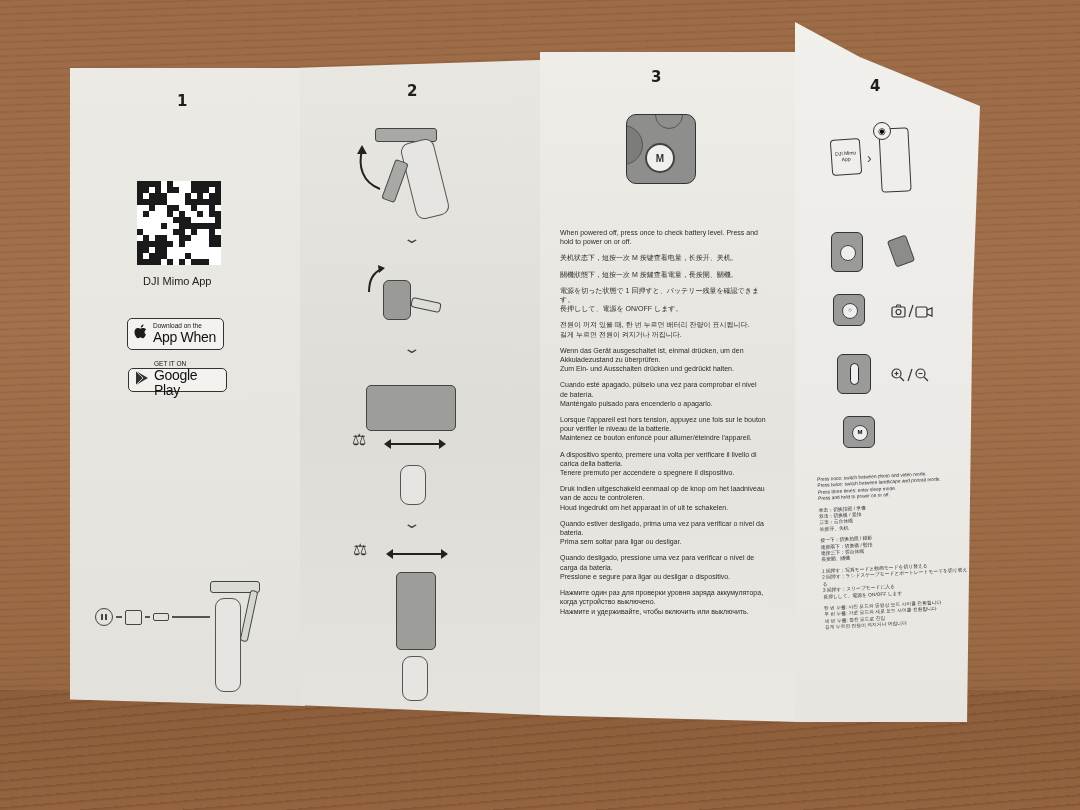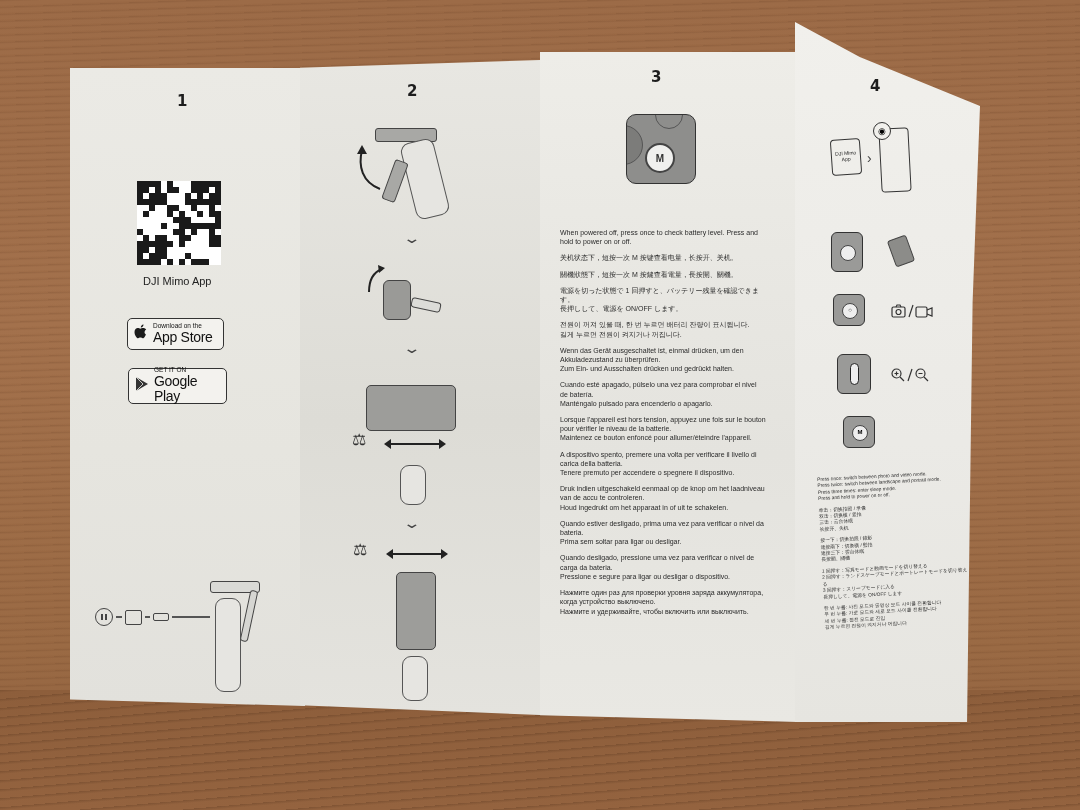--- a/index.html
+++ b/index.html
@@ -295,25 +295,25 @@
   <div class="caption" style="left:73px; top:207px;">DJI Mimo App</div>
 
   <div class="store-btn" style="left:57px; top:250px; width:97px; height:32px;">
     <span style="font-size:16px;">
       <svg width="14" height="16" viewBox="0 0 14 16">
           <path d="M10.5 8.5c0-2 1.6-2.9 1.7-3-1-1.4-2.4-1.5-2.9-1.5-1.2-.1-2.4.7-3 .7s-1.6-.7-2.6-.7C2.3 4 .5 5.3.5 8c0 1.6.6 3.3 1.4 4.4.7 1 1.3 1.8 2.2 1.8.9 0 1.2-.6 2.3-.6s1.4.6 2.3.6c1 0 1.6-.9 2.2-1.8.7-1 .9-1.9 1-2-.1 0-1.4-.6-1.4-2.4zM8.8 2.6C9.3 2 9.6 1.2 9.5.5c-.7 0-1.5.5-2 1-.4.5-.8 1.3-.7 2 .8.1 1.5-.4 2-.9z" fill="#1b1b1b"></path>
         </svg>
     </span>
     <span>
       <span class="small">Download on the</span>
-      <span class="big">App Store</span>
+      <span class="big">App When</span>
     </span>
   </div>
 
-  <div class="store-btn" style="left:58px; top:300px; width:99px; height:36px;justify-content:flex-end;">
+  <div class="store-btn" style="left:58px; top:300px; width:99px; height:24px;justify-content:flex-end;">
     <span>
       <svg width="14" height="16" viewBox="0 0 14 16">
           <path d="M1 1 L13 8 L1 15 Z" fill="#333"></path>
           <path d="M1 1 L8 8 L1 15" fill="none" stroke="#f3f2ee" stroke-width="0.8"></path>
         </svg>
     </span>
     <span>
       <span class="small">GET IT ON</span>
       <span class="big">Google Play</span>
     </span>

